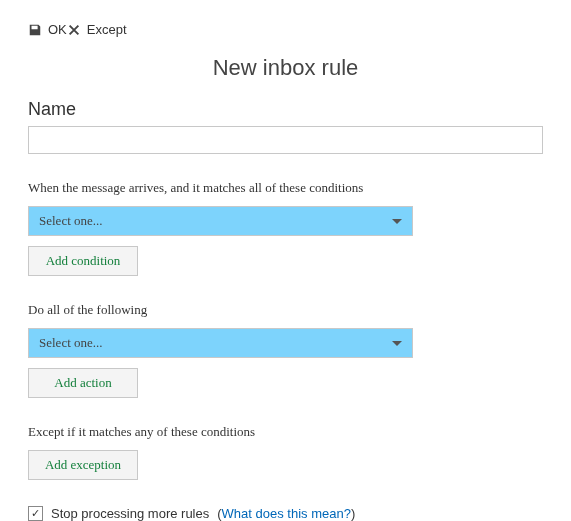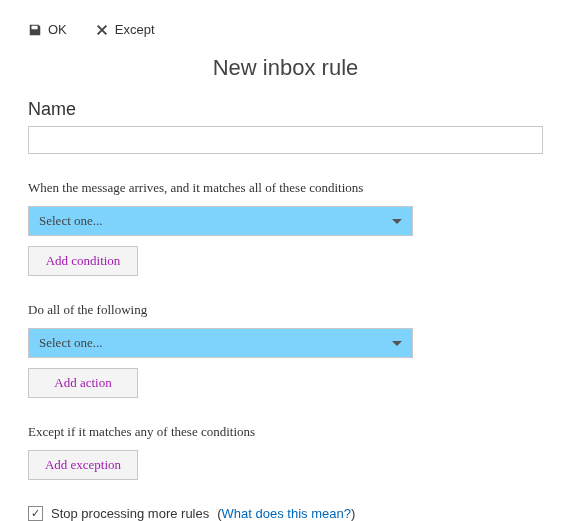--- a/index.html
+++ b/index.html
@@ -7,21 +7,20 @@
     margin: 0;
     padding: 22px 28px;
     font-family: "Segoe UI", Arial, sans-serif;
     font-size: 13px;
     color: #333;
     width: 571px;
     background: #fff;
   }
   .toolbar {
     display: flex;
-    gap: 28px;
     margin-bottom: 18px;
   }
   .toolbar-btn {
     display: flex;
     align-items: center;
     gap: 6px;
     cursor: pointer;
     color: #333;
     font-size: 13px;
   }
@@ -71,21 +70,21 @@
     border-right: 5px solid transparent;
     border-top: 5px solid #555;
   }
   .action-btn {
     margin-top: 10px;
     height: 30px;
     min-width: 110px;
     border: 1px solid #c8c8c8;
     background: #f4f4f4;
     font-size: 13px;
-    color: #a21caf;
+    color: #15803d;
     cursor: pointer;
     font-family: inherit;
     padding: 0 14px;
   }
   .checkbox-row {
     margin-top: 26px;
     display: flex;
     align-items: center;
     gap: 8px;
     font-size: 13px;

